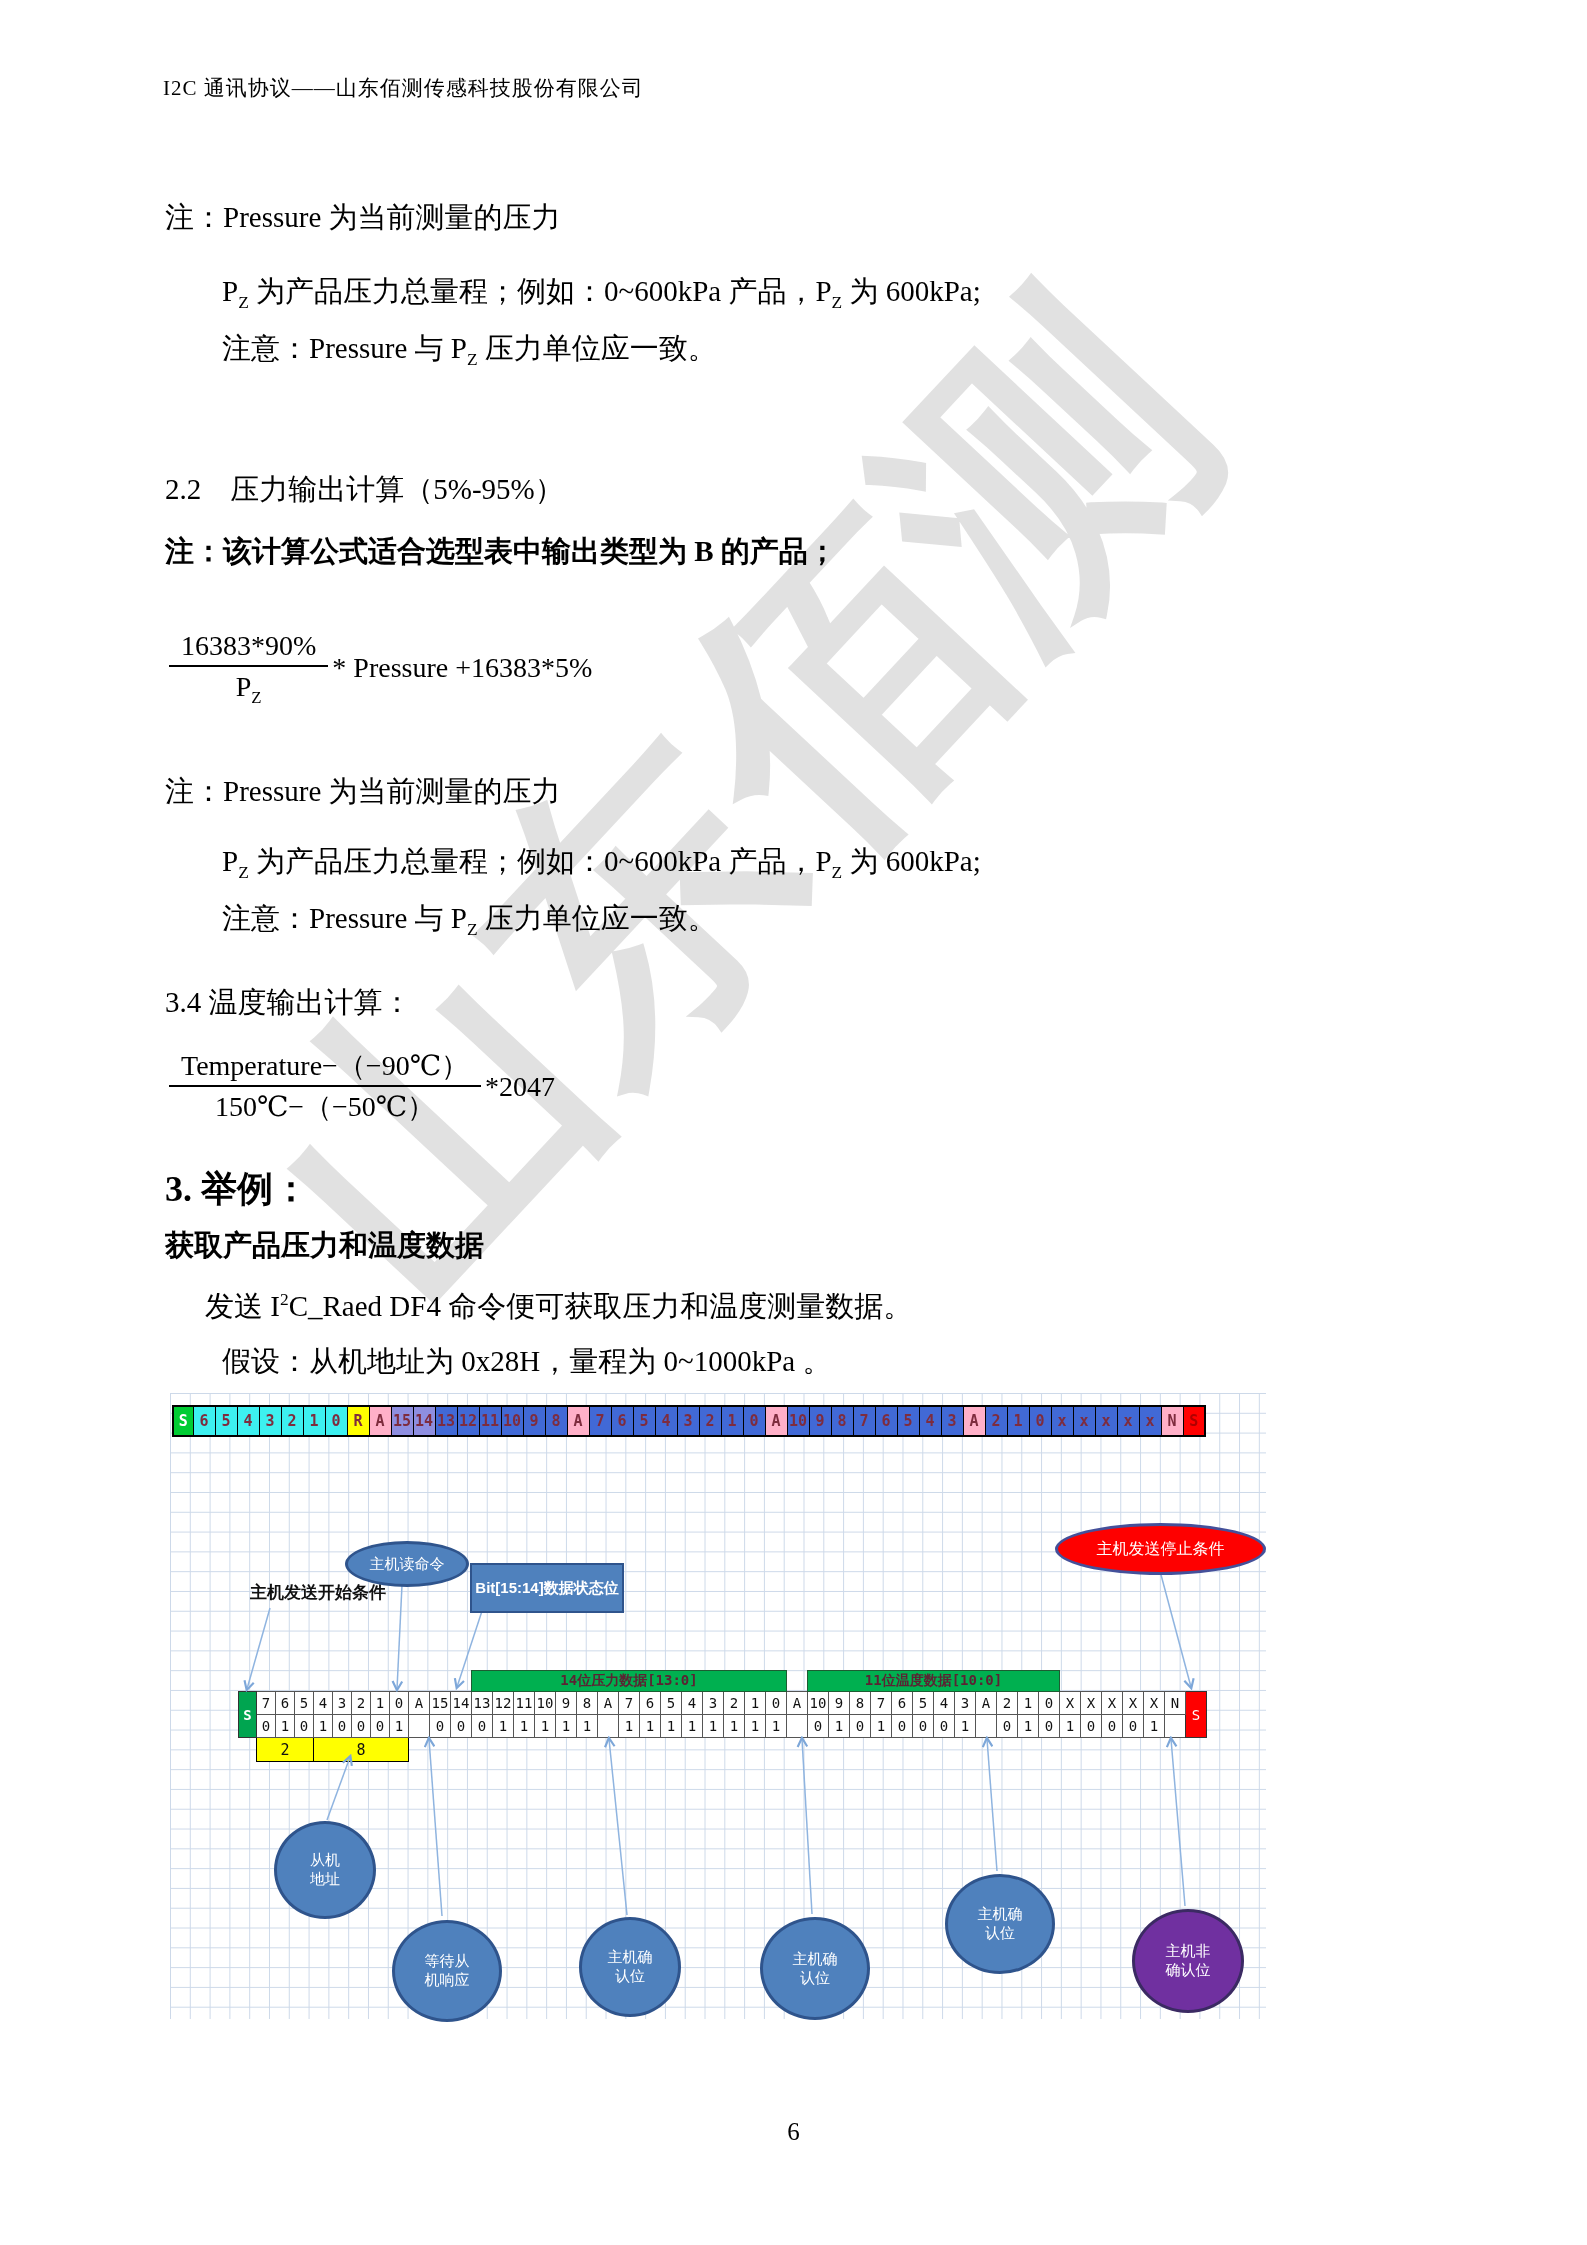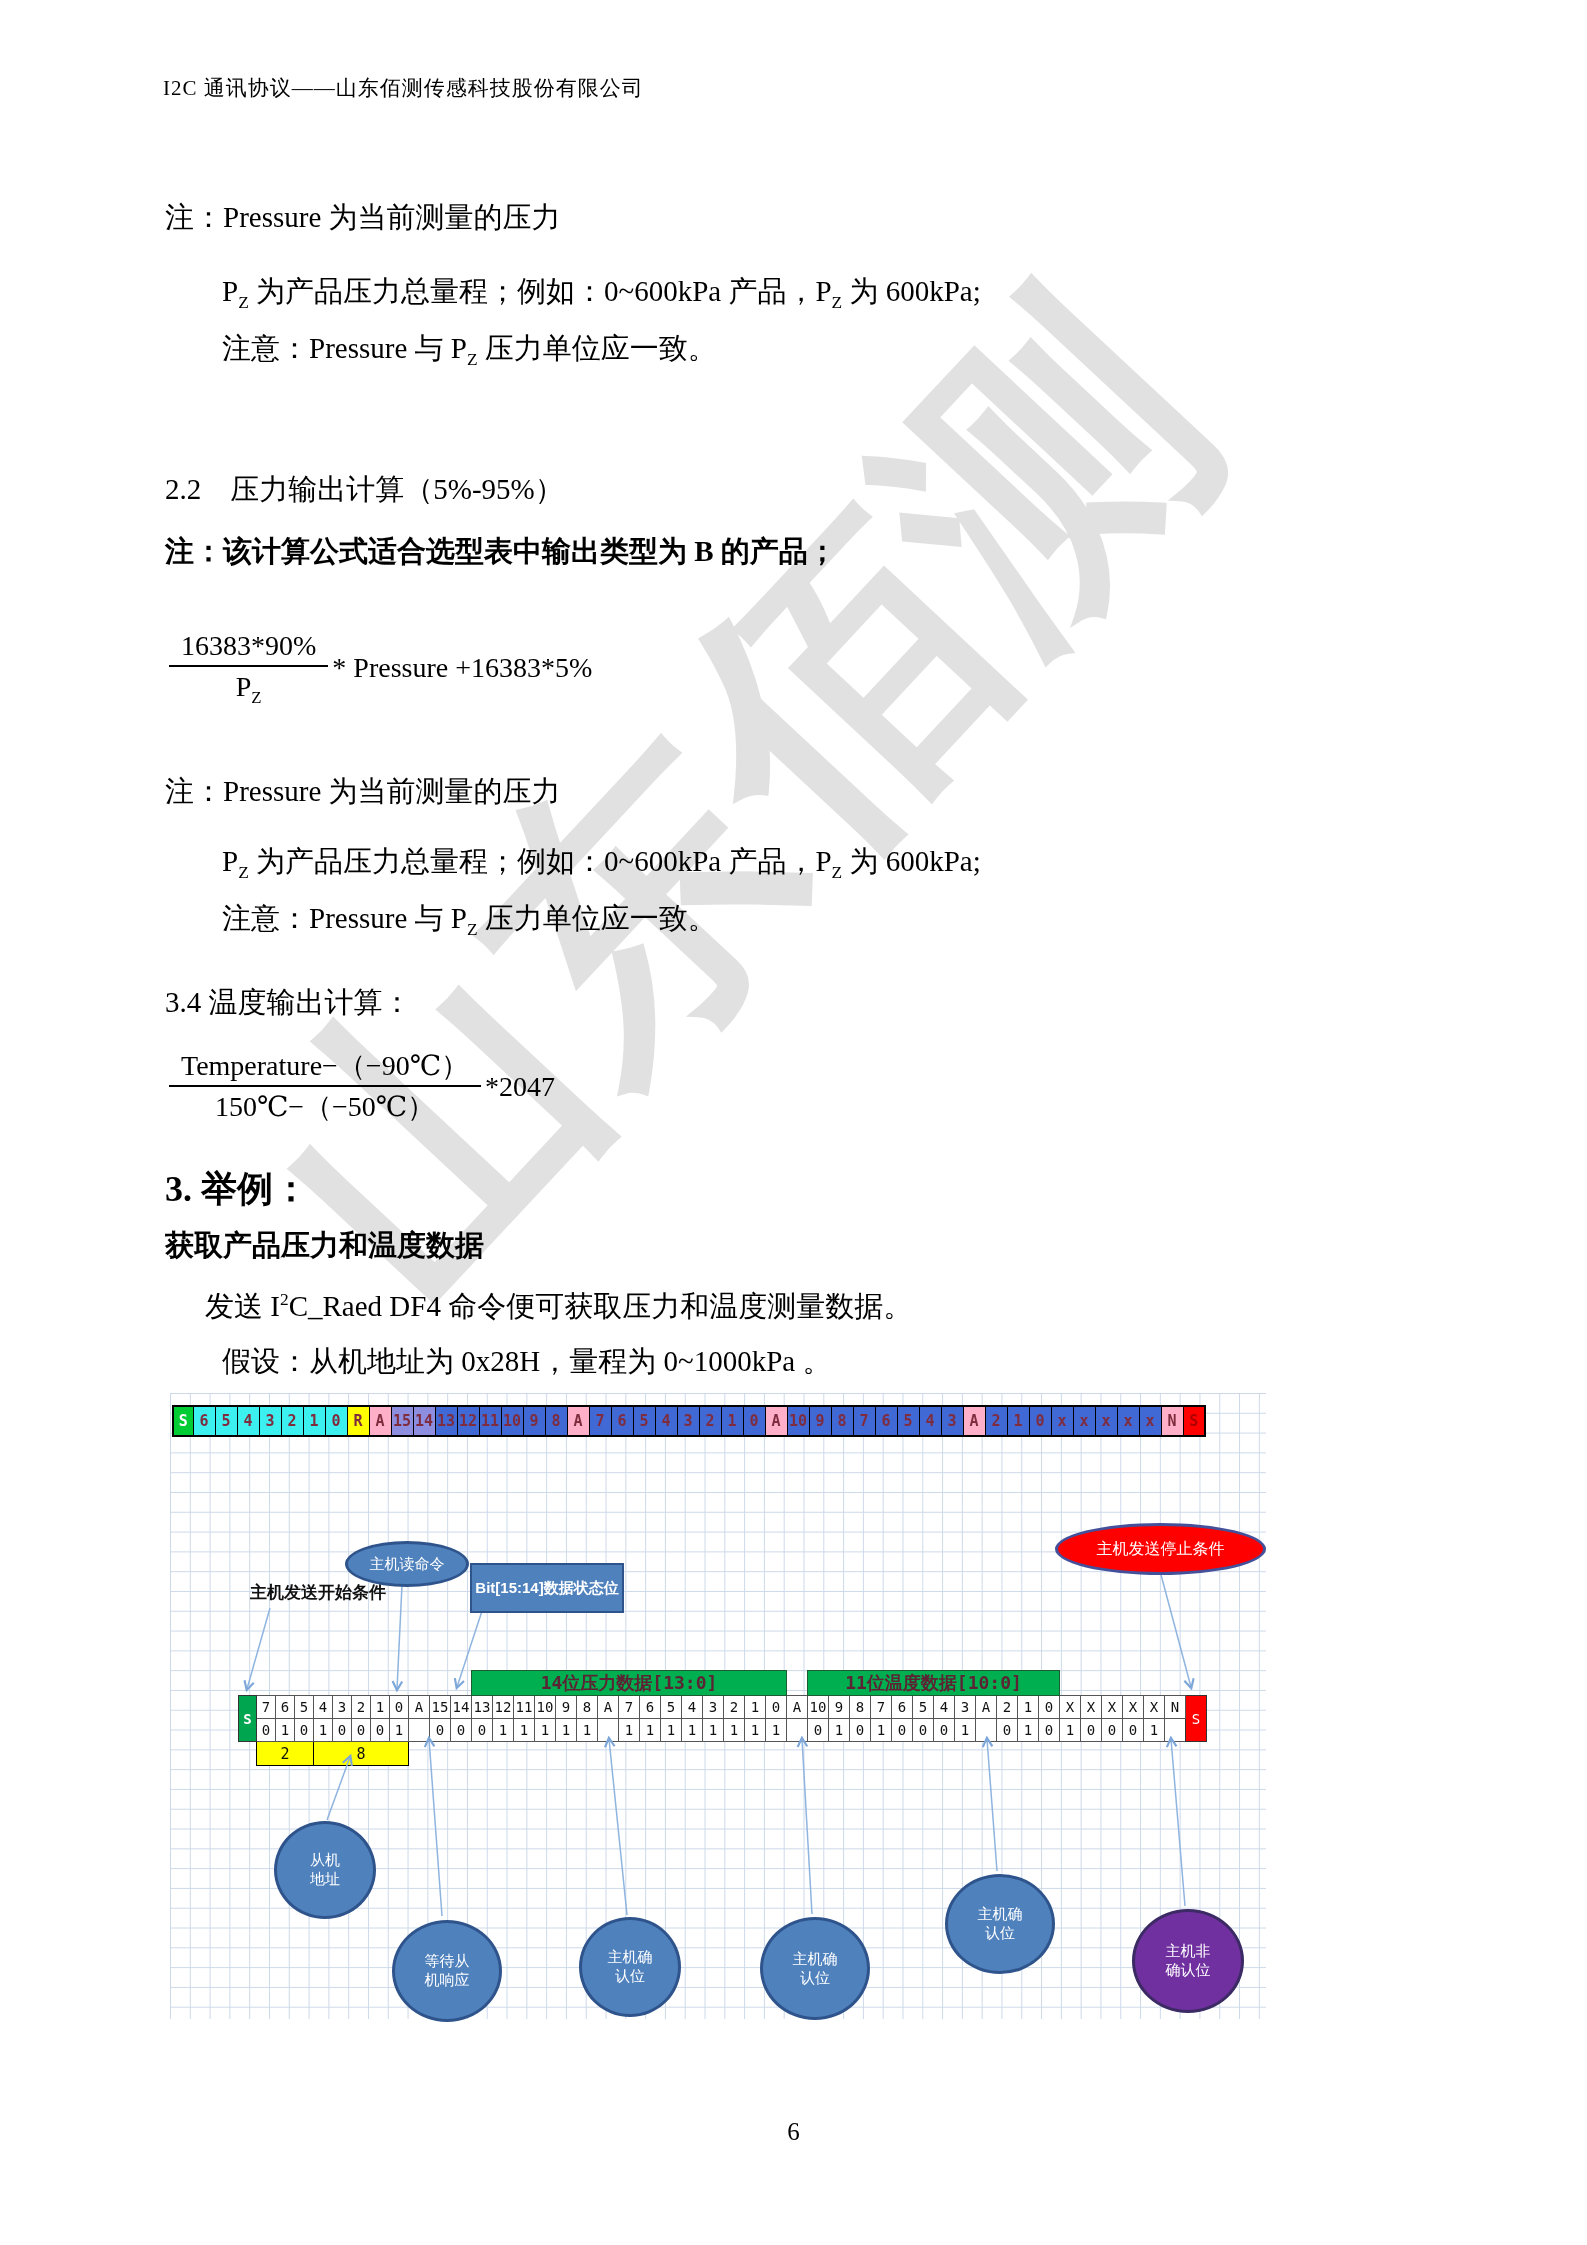--- a/index.html
+++ b/index.html
@@ -31,21 +31,21 @@
   #ttable td.tl{height:38px;font-size:13px;background:#fff;color:#000;white-space:nowrap;}
   .cg{background:#00cc33;color:#fff !important;}
   .cc{background:#3df0f0;}
   .cy{background:#ffff00;}
   .cp{background:#ffb0c8;}
   .cv{background:#8e8ee0;}
   .cb{background:#4169d6;}
   .cr{background:#ff0000;color:#b00000 !important;}
   #btable{left:68px;top:277px;}
   #btable td{padding:0;text-align:center;overflow:hidden;}
-  #btable td.bbar{height:20px;background:#00b050;border:1px solid #1d5c32;font-size:18px;color:#5b2333;font-weight:bold;}
+  #btable td.bbar{height:20px;background:#00b050;border:1px solid #1d5c32;font-size:14px;color:#5b2333;font-weight:bold;}
   #btable td.bempty{border:none;background:transparent;height:20px;}
   #btable td.bb{height:22px;background:#fff;border:1px solid #555;font-size:14px;color:#111;}
   #btable td.bv{height:22px;background:#fff;border:1px solid #555;font-size:14px;color:#111;}
   #btable td.bS{background:#00a550;color:#fff;font-weight:bold;border:1px solid #333;font-size:14px;}
   #btable td.bR{background:#ff0000;color:#fff;border:1px solid #333;font-size:14px;}
   #btable td.hex{height:23px;background:#ffff00;border:1px solid #000;font-size:15px;color:#111;}
   .shape{position:absolute;display:flex;align-items:center;justify-content:center;text-align:center;
      font-family:"Liberation Sans",sans-serif;color:#fff;z-index:3;}
   .ell{background:#4f81bd;border:3px solid #2f548c;border-radius:50%;font-size:15px;}
   .rect{background:#4f81bd;border:2px solid #2f548c;font-size:15px;font-weight:bold;}

